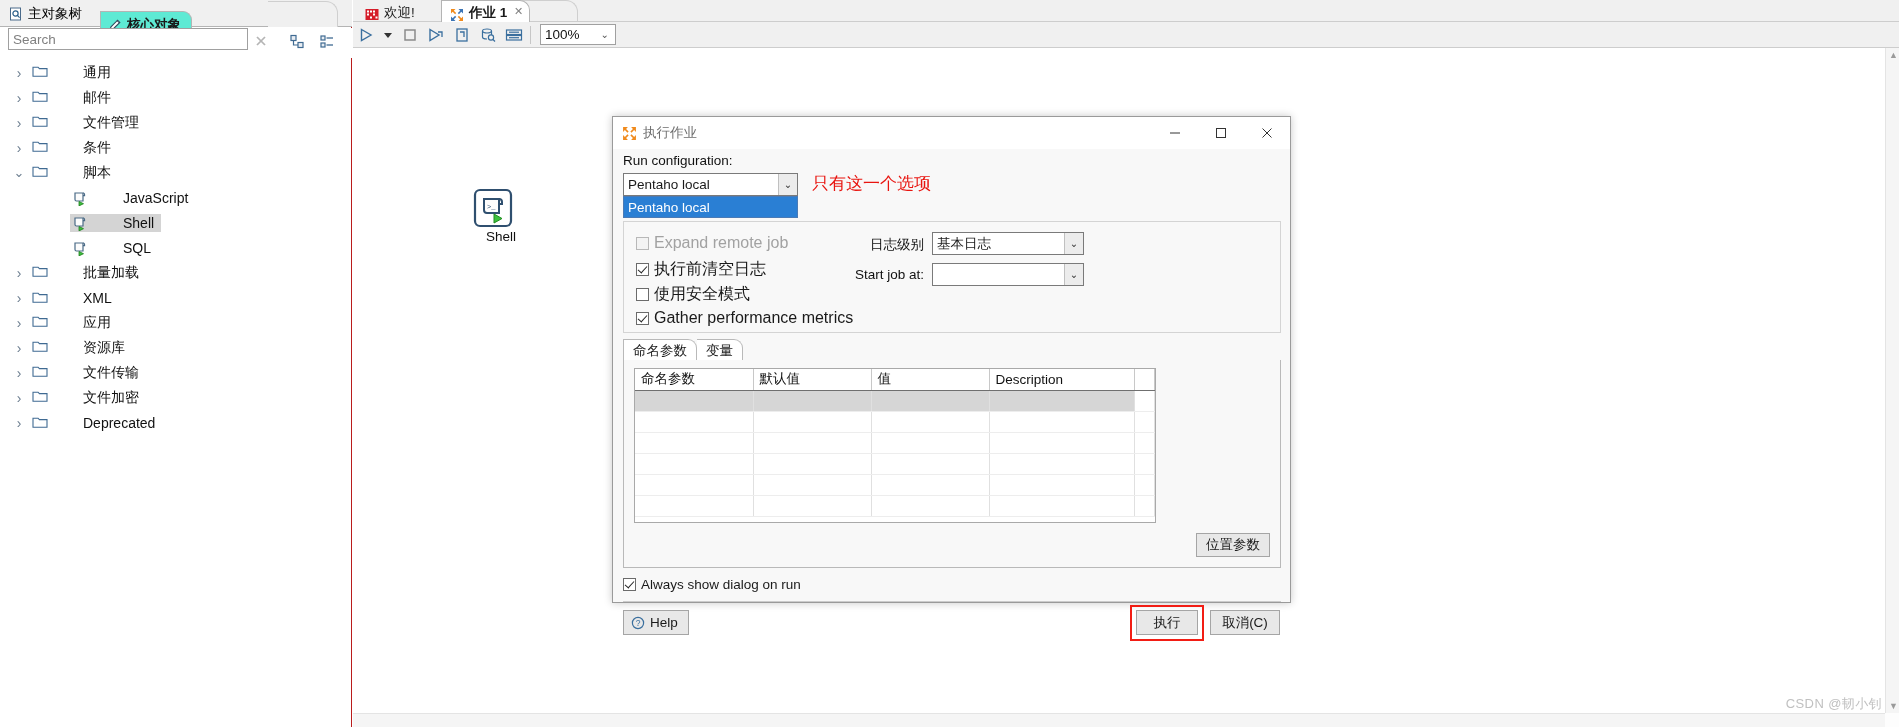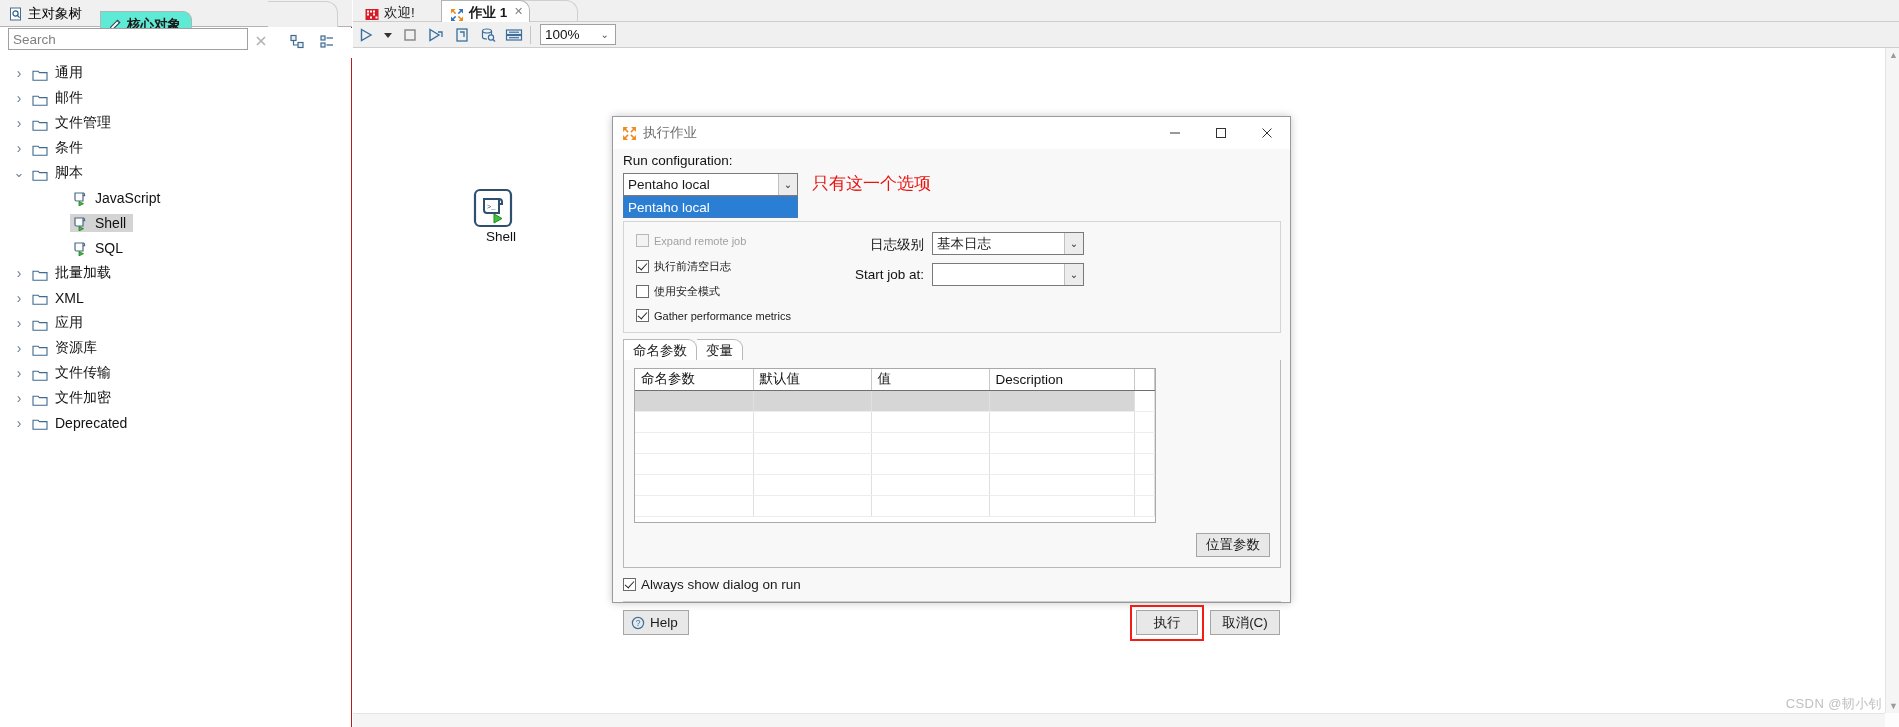--- a/index.html
+++ b/index.html
@@ -78,21 +78,21 @@
   .tnode {
     display: flex; align-items: center; height: 25px;
     font-size: 14px; color: #111;
     white-space: nowrap;
   }
   .tarrow { width: 22px; display: flex; justify-content: center; align-items: center; color: #6b7d8f; font-size: 11px; }
   .tlabel { margin-left: 7px; }
   .tnode.lvl1 { padding-left: 8px; }
   .tnode.lvl2 { padding-left: 48px; }
   .tnode.selected .tlabel-wrap { background: #d4d4d4; }
-  .tlabel-wrap { display: flex; align-items: flex-end; padding: 1px 7px 1px 2px; }
+  .tlabel-wrap { display: flex; align-items: flex-start; padding: 1px 7px 1px 2px; gap: 28px; }
 
   
   #right-panel {
     position: absolute; left: 353px; top: 0; right: 0; height: 727px;
     background: #fdfdfd;
   }
   #editor-tabs {
     position: absolute; left: 0; top: 0; width: 100%; height: 22px;
     background: #f0f0f0;
     border-bottom: 1px solid #cdcdcd;
@@ -220,21 +220,21 @@
     position: absolute; left: 199px; top: 23px;
     color: #e8140f; font-size: 17px; font-weight: 500;
     white-space: nowrap;
   }
 
   #options-group {
     position: absolute; left: 10px; top: 72px;
     width: 658px; height: 112px;
     border: 1px solid #d4d4d4; background: #f8f8f8;
   }
-  .cbrow { position: absolute; display: flex; align-items: center; font-size: 11px; gap: 5px; }
+  .cbrow { position: absolute; display: flex; align-items: center; font-size: 16px; gap: 5px; }
   .cbox {
     width: 13px; height: 13px; border: 1px solid #6b6b6b; background: #fff;
     position: relative; flex: none;
   }
   .cbox.checked::after {
     content: ""; position: absolute; left: 3px; top: 0px;
     width: 4px; height: 8px; border: solid #262626;
     border-width: 0 1.6px 1.6px 0; transform: rotate(42deg);
   }
   .cbrow.disabled { color: #a2a2a2; }

